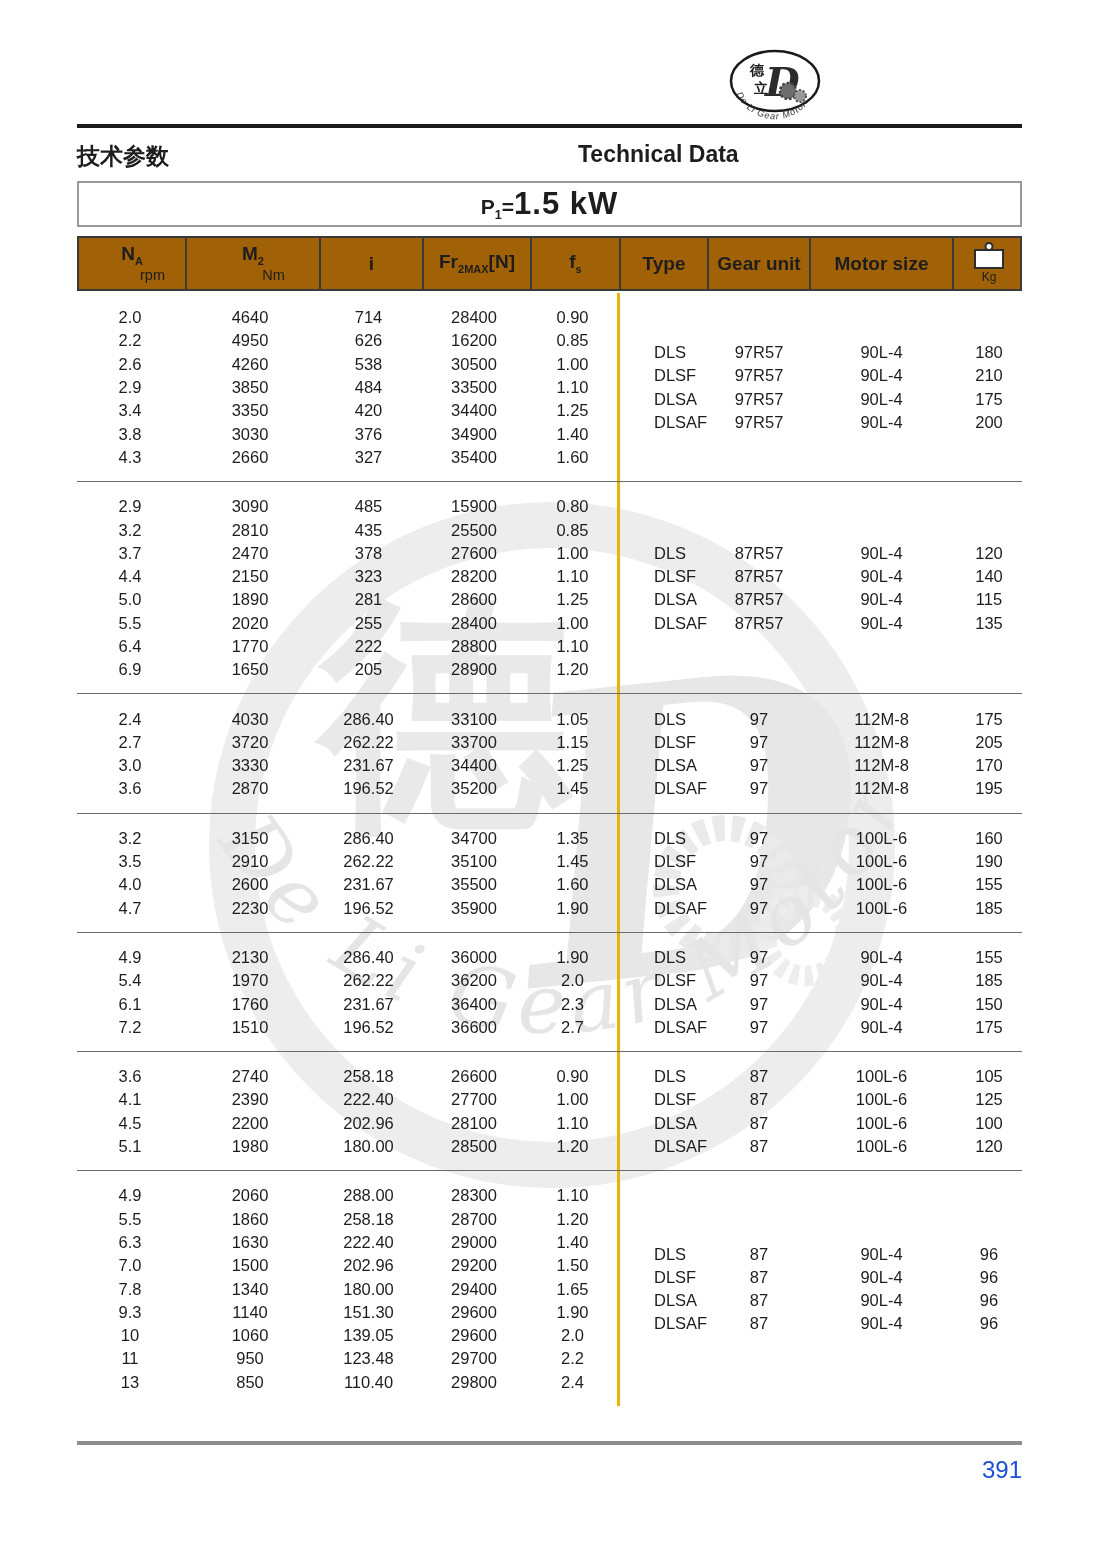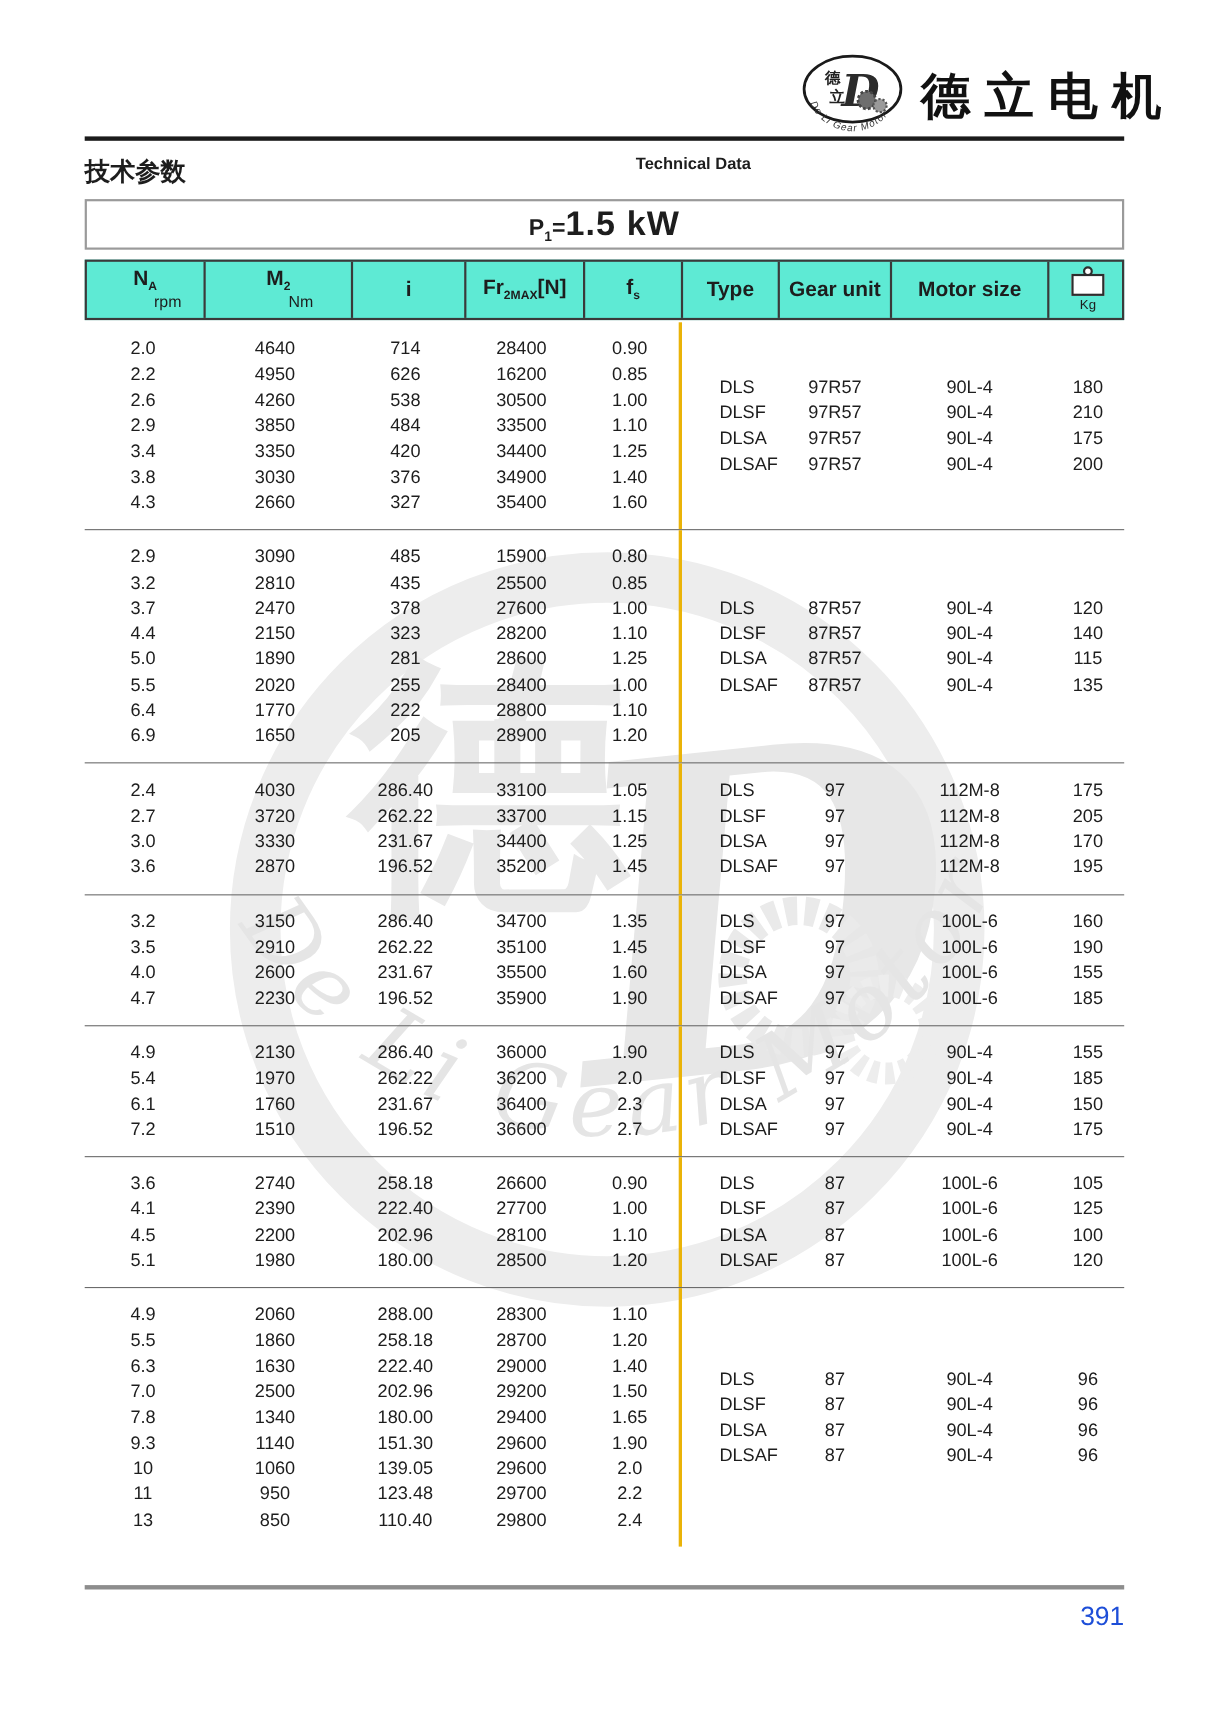--- a/index.html
+++ b/index.html
@@ -9,33 +9,33 @@
   .wm{position:absolute;inset:0;z-index:0;}
   .fg{position:absolute;inset:0;z-index:1;}
 
   
   .brand{position:absolute;top:48px;left:728px;display:flex;align-items:center;}
   .brand-name{font-size:45px;font-weight:bold;letter-spacing:13px;color:#111;
               font-family:"DejaVu Serif","Liberation Serif",serif;margin-left:14px;white-space:nowrap;}
   .top-rule{position:absolute;top:124px;left:77px;width:945px;height:4px;background:#1b1b1b;}
 
   .title-zh{position:absolute;top:141px;left:77px;font-size:23px;font-weight:bold;}
-  .title-en{position:absolute;top:141px;left:578px;font-size:15px;font-weight:bold;}
+  .title-en{position:absolute;top:141px;left:578px;font-size:23px;font-weight:bold;}
 
   
   .power-box{position:absolute;top:181px;left:77px;width:945px;height:46px;border:2px solid #9a9a9a;
              box-sizing:border-box;display:flex;align-items:baseline;justify-content:center;background:#fff;}
   .power-box .p{font-weight:bold;font-size:21px;line-height:42px;text-align:center;}
   .power-box .p sub{font-size:60%;}
   .power-box .val{font-weight:bold;font-size:31px;letter-spacing:1px;line-height:42px;}
 
   
   .thead{position:absolute;top:236px;left:77px;width:945px;height:55px;display:grid;
          grid-template-columns:106px 134px 103px 108px 89px 88px 102px 143px 72px;
-         border:2px solid #3a3a3a;box-sizing:border-box;background:#5eead4;}
+         border:2px solid #3a3a3a;box-sizing:border-box;background:#a16207;}
   .th{border-left:2px solid #3a3a3a;display:flex;flex-direction:column;justify-content:center;
       align-items:center;font-weight:bold;font-size:19px;color:#1d1d1d;line-height:1.15;}
   .th:first-child{border-left:none;}
   .th sub{font-size:58%;}
   .th .unit{font-weight:normal;font-size:14.5px;padding-left:41px;}
   .weight-icon{width:26px;height:16px;border:2px solid #2d2d2d;position:relative;margin:7px auto 2px;background:#fff;}
   .weight-icon::before{content:'';position:absolute;top:-9px;left:50%;transform:translateX(-50%);
       width:5px;height:5px;border:2px solid #2d2d2d;border-radius:50%;background:#fff;}
   .kg-label{font-weight:normal;font-size:12px;}
 
@@ -83,21 +83,20 @@
         <text x="22" y="27" font-size="14" font-weight="bold" fill="#222">德</text>
         <text x="26" y="45" font-size="14" font-weight="bold" fill="#222">立</text>
         <text x="37" y="48" font-size="40" font-weight="bold" font-style="italic" font-family="DejaVu Serif, serif" fill="#2b2b2b">D</text>
         <circle cx="60" cy="43" r="8" fill="#6e6e6e" stroke="#444" stroke-width="2.5" stroke-dasharray="2.5 2"></circle>
         <circle cx="72" cy="48" r="6" fill="#9a9a9a" stroke="#555" stroke-width="2" stroke-dasharray="2 1.8"></circle>
         <path id="em-arc" d="M 7 42 A 42 42 0 0 0 87 42" fill="none"></path>
         <text font-size="9" fill="#333" letter-spacing="1" font-style="italic">
           <textPath href="#em-arc" startOffset="4%">De Li Gear Motor</textPath>
         </text>
       </svg>
-      <div class="brand-name">德立电机</div>
     </div>
 
     <div class="top-rule"></div>
 
     <div class="title-zh">技术参数</div>
     <div class="title-en">Technical Data</div>
 
     <div class="power-box">
       <span class="p"><span>P</span><sub>1</sub><span>=</span></span>
         <span class="val">1.5 kW</span>
@@ -552,21 +551,21 @@
             </div>
             <div class="trow lrow">
               <div class="cell c-na">6.3</div>
               <div class="cell c-m2">1630</div>
               <div class="cell c-i">222.40</div>
               <div class="cell c-fr2max">29000</div>
               <div class="cell c-fs">1.40</div>
             </div>
             <div class="trow lrow">
               <div class="cell c-na">7.0</div>
-              <div class="cell c-m2">2500</div>
+              <div class="cell c-m2">1500</div>
               <div class="cell c-i">202.96</div>
               <div class="cell c-fr2max">29200</div>
               <div class="cell c-fs">1.50</div>
             </div>
             <div class="trow lrow">
               <div class="cell c-na">7.8</div>
               <div class="cell c-m2">1340</div>
               <div class="cell c-i">180.00</div>
               <div class="cell c-fr2max">29400</div>
               <div class="cell c-fs">1.65</div>

